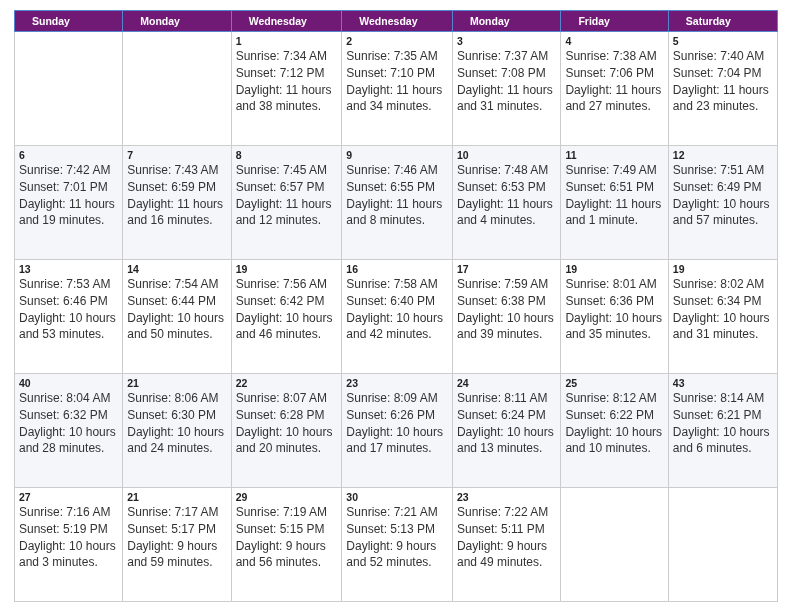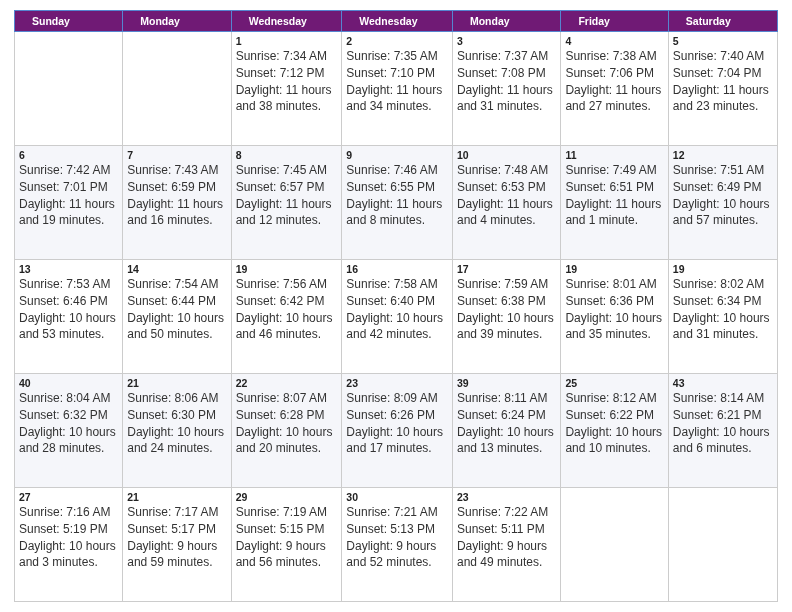--- a/index.html
+++ b/index.html
@@ -196,21 +196,21 @@
           </td>
           <td>
             <div class="day-num">22</div>
             <div class="day-info">Sunrise: 8:07 AM<br>Sunset: 6:28 PM<br>Daylight: 10 hours<br>and 20 minutes.</div>
           </td>
           <td>
             <div class="day-num">23</div>
             <div class="day-info">Sunrise: 8:09 AM<br>Sunset: 6:26 PM<br>Daylight: 10 hours<br>and 17 minutes.</div>
           </td>
           <td>
-            <div class="day-num">39</div>
+            <div class="day-num">24</div>
             <div class="day-info">Sunrise: 8:11 AM<br>Sunset: 6:24 PM<br>Daylight: 10 hours<br>and 13 minutes.</div>
           </td>
           <td>
             <div class="day-num">25</div>
             <div class="day-info">Sunrise: 8:12 AM<br>Sunset: 6:22 PM<br>Daylight: 10 hours<br>and 10 minutes.</div>
           </td>
           <td>
             <div class="day-num">43</div>
             <div class="day-info">Sunrise: 8:14 AM<br>Sunset: 6:21 PM<br>Daylight: 10 hours<br>and 6 minutes.</div>
           </td>

